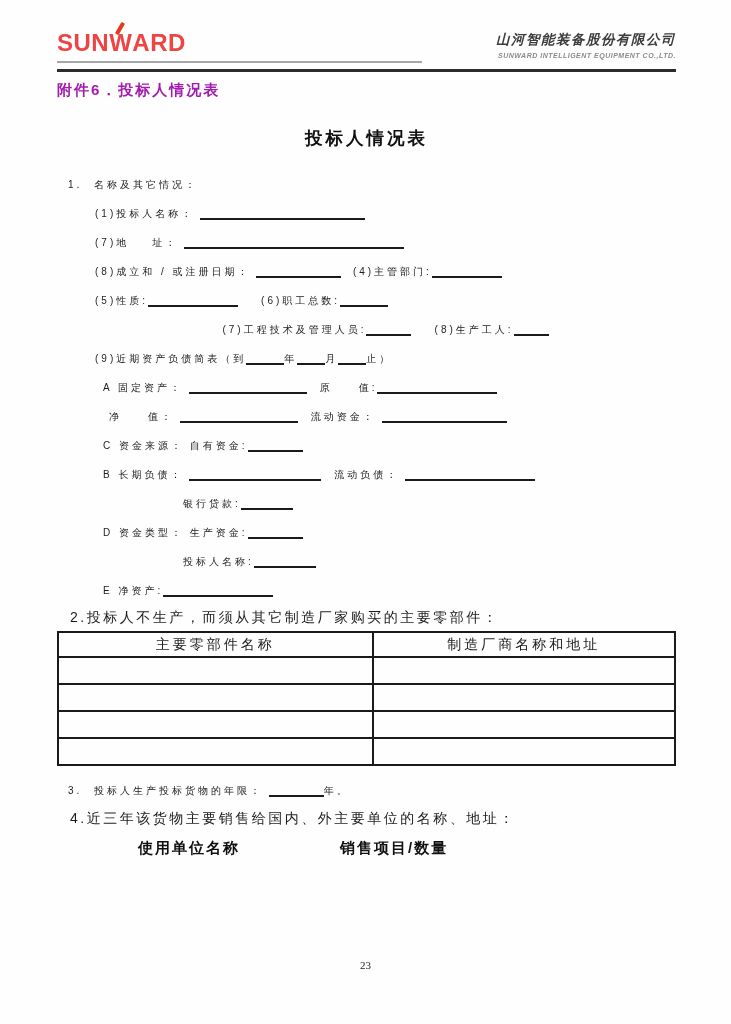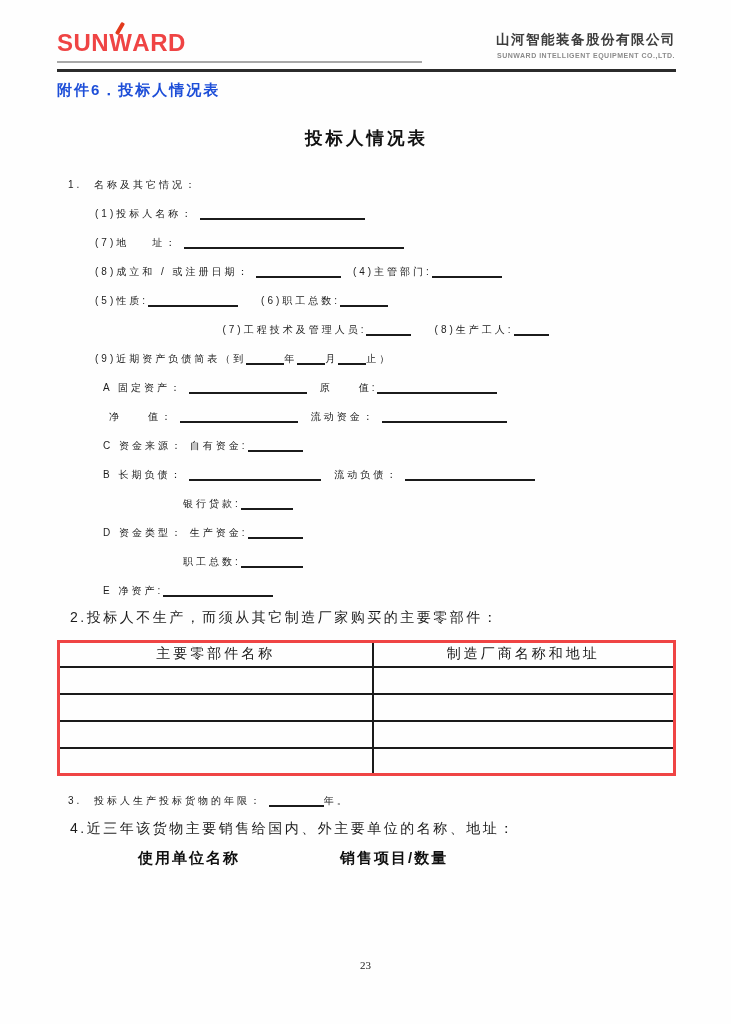--- a/index.html
+++ b/index.html
@@ -13,42 +13,42 @@
   .content { padding:0 55px 0 57px; }
 
   
   .header-row { display:flex; justify-content:space-between; align-items:flex-start; padding-top:31px; }
   .logo { font-size:24px; font-weight:800; color:#ef4444; letter-spacing:.5px; line-height:1; font-style:normal; }
   .logo .logo-w { position:relative; display:inline-block; }
   .logo .logo-w::before {
     content:""; position:absolute; top:-9px; left:9px; width:4px; height:13px;
     background:#e23a1c; transform:rotate(30deg); border-radius:1px;
   }
-  .company { text-align:center; }
+  .company { text-align:right;font-style:italic; }
   .company-cn { font-size:13.5px; font-weight:bold; color:#3c3c3c; letter-spacing:1.5px; }
   .company-en { font-size:7px; color:#8a8a8a; letter-spacing:.5px; margin-top:3px; font-weight:bold; }
   .rule-gray { height:2px; background:#a8a8a8; width:59%; margin-top:2px; }
   .rule-dark { height:3px; background:#2b2b2b; margin-top:6px; }
 
   
-  .attachment-heading { margin-top:9px; font-size:15px; font-weight:bold; letter-spacing:2px; color:#1d4ed8; }
+  .attachment-heading { margin-top:9px; font-size:15px; font-weight:bold; letter-spacing:2px; color:#a21caf; }
   .form-title { margin-top:26px; text-align:center; font-size:17.5px; font-weight:bold; letter-spacing:3px; color:#111; }
 
   
   .form-lines { margin-top:20px; }
   .fline { white-space:pre; line-height:29px; font-size:10px; letter-spacing:3px; color:#1c1c1c; }
   .blank { display:inline-block; border-bottom:2px solid #1b1b1b; height:14px; vertical-align:-3px; }
   .para { font-size:14px; letter-spacing:2.5px; line-height:22px; white-space:pre; }
   .para-2 { padding-left:13px; margin-top:1px; }
   .para-4 { padding-left:13px; line-height:28px; }
   .line3-wrap { margin-top:12px; }
   .line3-wrap .fline { line-height:26px; }
 
   
-  table.parts { border-collapse:collapse; width:100%; margin-top:12px; border:3px solid #ef4444; table-layout:fixed; }
+  table.parts { border-collapse:collapse; width:100%; margin-top:3px; border:1px solid #ef4444; table-layout:fixed; }
   table.parts th, table.parts td { border:2px solid #1a1a1a; }
   table.parts th {
     font-weight:400; font-size:14px; letter-spacing:3px; color:#1c1c1c;
     height:25px; text-align:center; vertical-align:middle;
   }
   table.parts td { height:27px; }
   table.parts .col1 { width:51%; }
 
   
   .sales-row { margin-top:7px; padding-left:81px; font-size:15px; font-weight:bold; letter-spacing:2px; color:#101010; }
@@ -86,21 +86,21 @@
         <div class="fline" style="padding-left: 38px;"><span>(8)成立和 / 或注册日期： </span><span class="blank" style="width: 85px;"></span><span>  (4)主管部门:</span><span class="blank" style="width: 70px;"></span></div>
         <div class="fline" style="padding-left: 38px;"><span>(5)性质:</span><span class="blank" style="width: 90px;"></span><span>    (6)职工总数:</span><span class="blank" style="width: 48px;"></span></div>
         <div class="fline" style="padding-left: 38px; text-align: center;"><span>(7)工程技术及管理人员:</span><span class="blank" style="width: 45px;"></span><span>    (8)生产工人:</span><span class="blank" style="width: 35px;"></span></div>
         <div class="fline" style="padding-left: 38px;"><span>(9)近期资产负债简表（到</span><span class="blank" style="width: 38px;"></span><span>年</span><span class="blank" style="width: 28px;"></span><span>月</span><span class="blank" style="width: 28px;"></span><span>止）</span></div>
         <div class="fline" style="padding-left: 46px;"><span>A 固定资产： </span><span class="blank" style="width: 118px;"></span><span>　原　　值:</span><span class="blank" style="width: 120px;"></span></div>
         <div class="fline" style="padding-left: 52px;"><span>净　　值： </span><span class="blank" style="width: 118px;"></span><span>　流动资金： </span><span class="blank" style="width: 125px;"></span></div>
         <div class="fline" style="padding-left: 46px;"><span>C 资金来源： 自有资金:</span><span class="blank" style="width: 55px;"></span></div>
         <div class="fline" style="padding-left: 46px;"><span>B 长期负债： </span><span class="blank" style="width: 132px;"></span><span>　流动负债： </span><span class="blank" style="width: 130px;"></span></div>
         <div class="fline" style="padding-left: 126px;"><span>银行贷款:</span><span class="blank" style="width: 52px;"></span></div>
         <div class="fline" style="padding-left: 46px;"><span>D 资金类型： 生产资金:</span><span class="blank" style="width: 55px;"></span></div>
-        <div class="fline" style="padding-left: 126px;"><span>职工总数:</span><span class="blank" style="width: 62px;"></span></div>
+        <div class="fline" style="padding-left: 126px;"><span>投标人名称:</span><span class="blank" style="width: 62px;"></span></div>
         <div class="fline" style="padding-left: 46px;"><span>E 净资产:</span><span class="blank" style="width: 110px;"></span></div>
       </div>
 
     <div class="para para-2">2.投标人不生产，而须从其它制造厂家购买的主要零部件：</div>
 
     <table class="parts">
       <colgroup>
           <col class="col1">
           <col>
         </colgroup>

